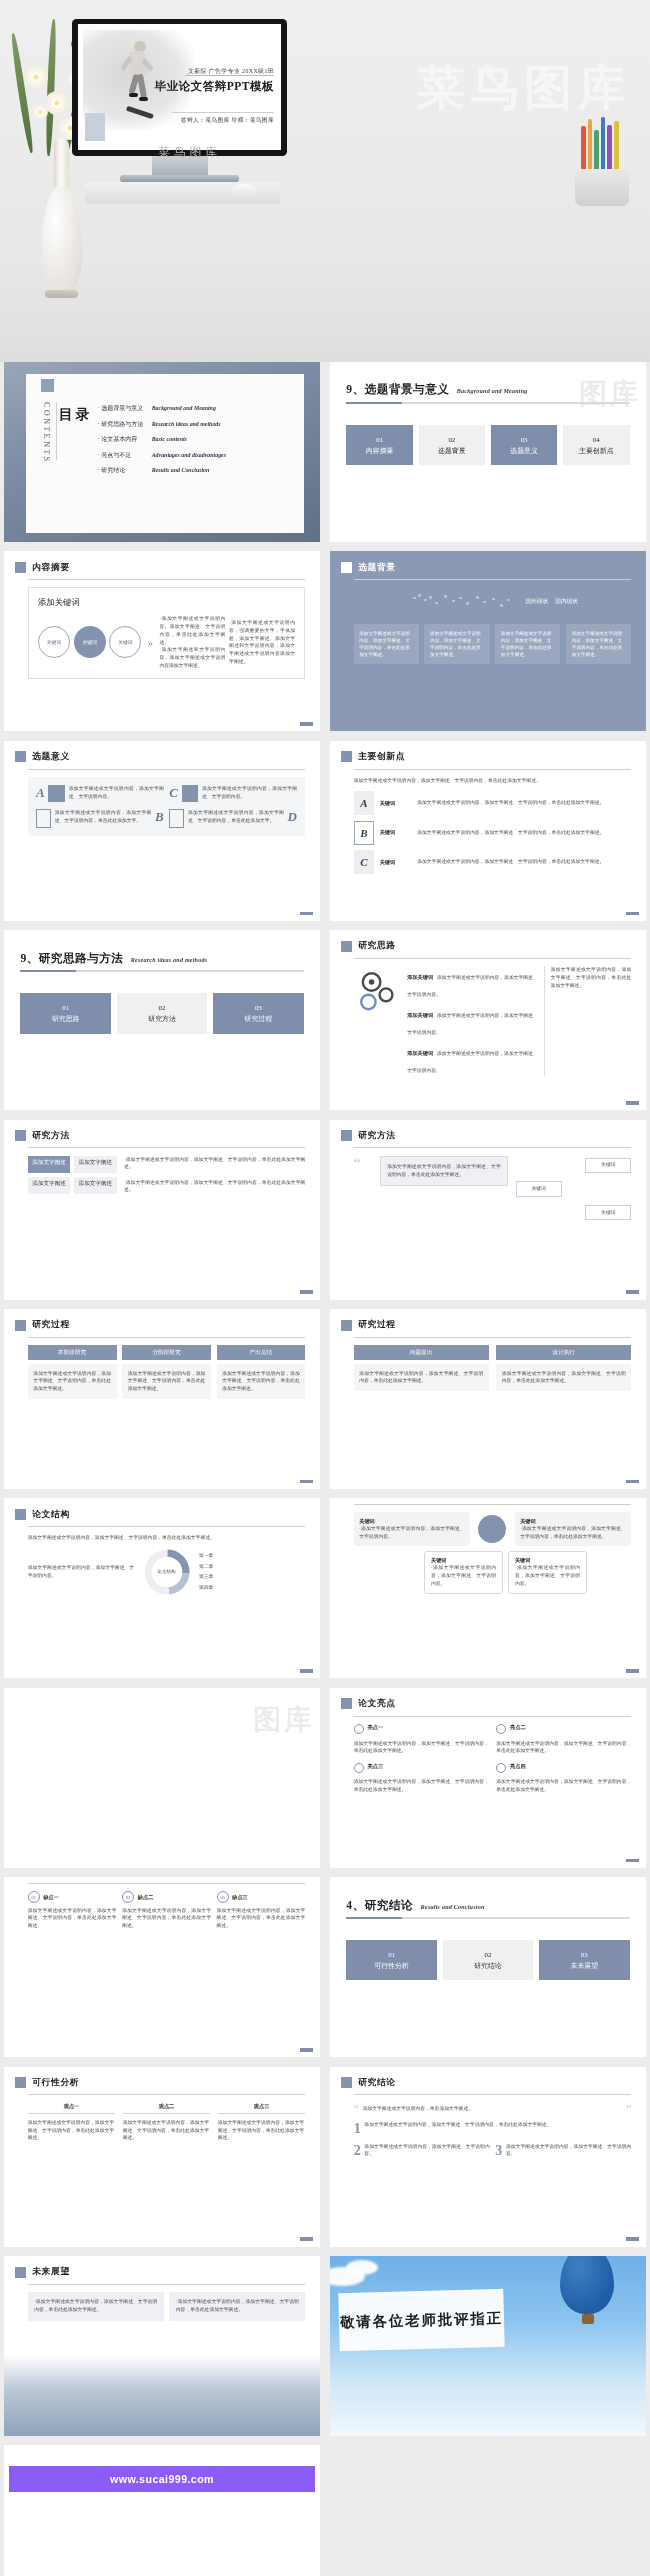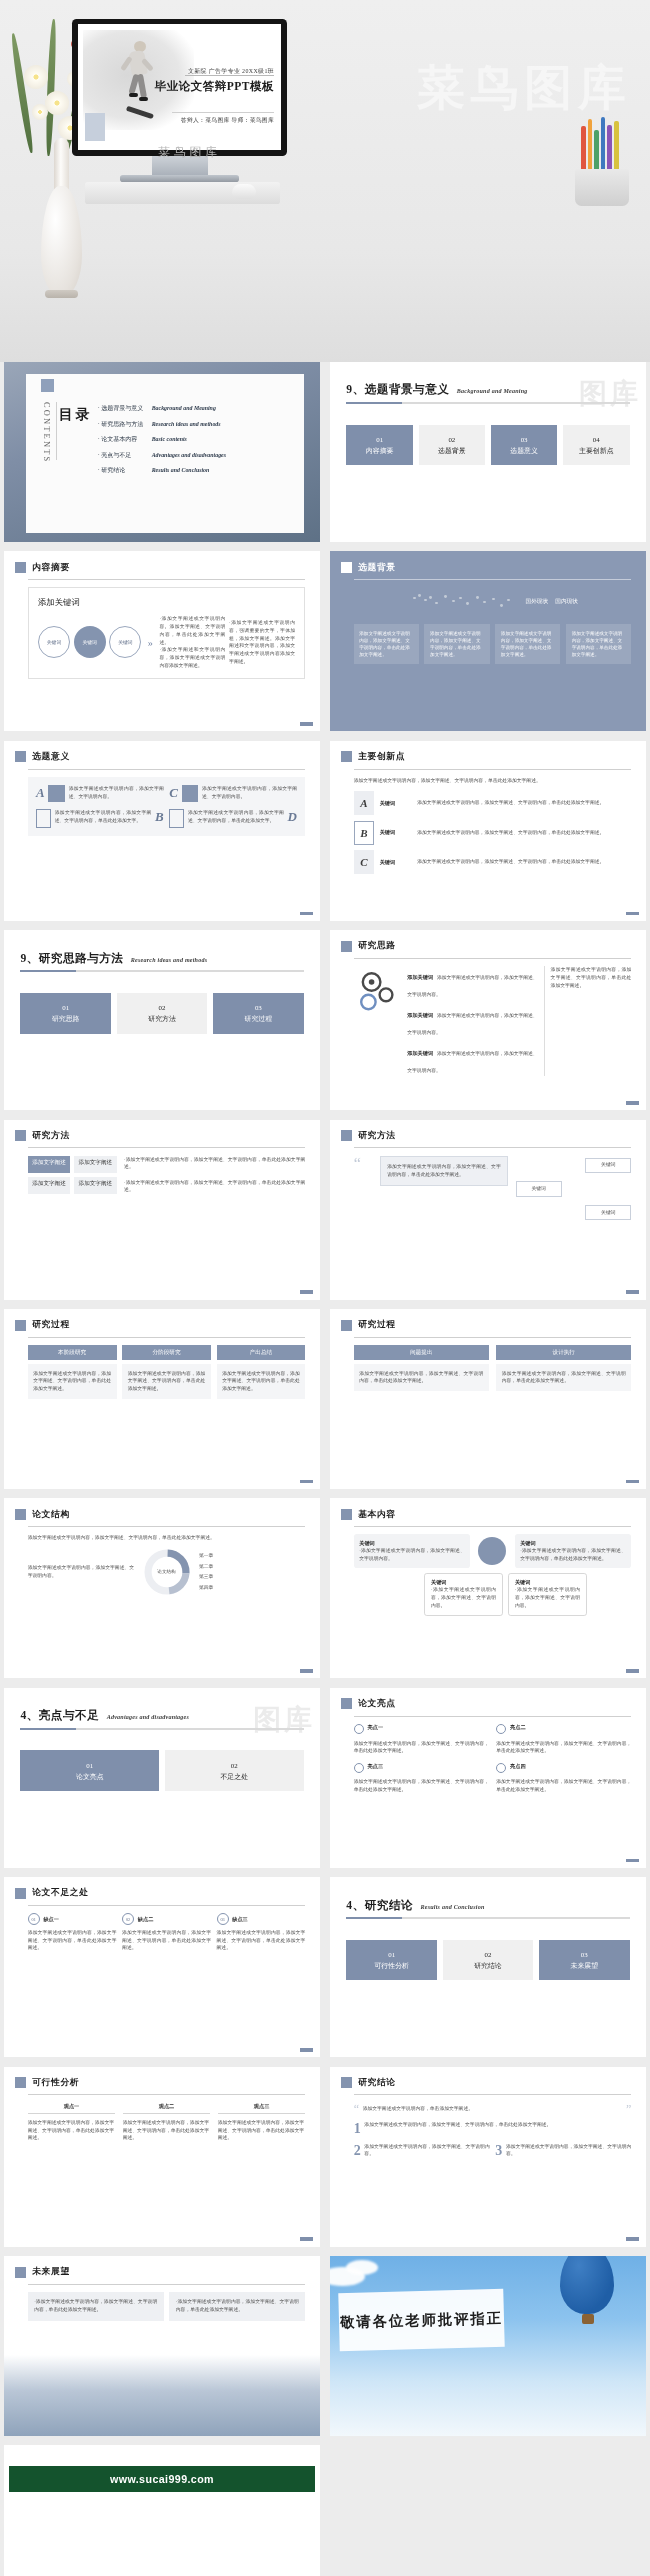--- a/index.html
+++ b/index.html
@@ -114,21 +114,21 @@
   .lastslide { position:relative; height:100%; background:linear-gradient(180deg,#6fb0e6 0%,#8cc3ee 35%,#cfe6f7 70%,#f2f8fc 100%); overflow:hidden; }
   .cloud { position:absolute; background:#fff; border-radius:50%; filter: blur(0.9px); opacity:.95; }
   .balloon { position:absolute; right:32px; top:-11px; width:54px; height:69px; background:radial-gradient(ellipse at 35% 30%, #3f7fc4, #1f5ea6 70%); border-radius:50% 50% 46% 46% / 58% 58% 42% 42%; }
   .basket { position:absolute; right:52px; top:58px; width:12px; height:10.2px; background:#8a6234; border-radius:1.9px; }
   .thanks-card { position:absolute; left:9.3px; top:35px; width:165px; height:58px; background:rgba(255,255,255,.93); transform: rotate(-1.5deg); display:flex; align-items:center; justify-content:center; }
   .thanks-txt { font-size:14.4px; font-weight:bold; letter-spacing:1.9px; color:#1e1e1e; }
 
   
   .promo { background:#fff; padding:20.4px 5.6px 9.3px 5.6px; }
   .promo-a { background:#21b285; color:#fff; font-size:11.6px; font-weight:bold; text-align:center; padding:8.4px 0; letter-spacing:0.5px; font-family:"Liberation Sans", sans-serif; }
-  .promo-b { background:#14532d; color:#fff; font-size:10.7px; font-weight:bold; text-align:center; padding:7.4px 0; letter-spacing:0.4px; font-family:"Liberation Sans", sans-serif; }
+  .promo-b { background:#8b5cf6; color:#fff; font-size:10.7px; font-weight:bold; text-align:center; padding:7.4px 0; letter-spacing:0.4px; font-family:"Liberation Sans", sans-serif; }
 
   .flex { display:flex; }
   .gap4 { gap:3.7px; } .gap6{gap:5.6px;} .gap8{gap:7.4px;}
   .center { align-items:center; justify-content:center; }
   .grow { flex:1; }
 </style>
 </head>
 <body>
 
 <div class="page">
@@ -525,24 +525,20 @@
             <div class="lorem" style="margin-bottom:2.8px;">第二章</div>
             <div class="lorem" style="margin-bottom:2.8px;">第三章</div>
             <div class="lorem">第四章</div>
           </div>
         </div>
       </div>
       <div class="corner-mark"></div>
     </div>
 
     <div class="slide">
-      <div class="ch">
-          <span class="ch-sq"></span>
-          <span class="ch-t">基本内容</span>
-        </div>
       <div class="ch-rule"></div>
       <div class="body" style="position:relative;">
         <div class="flex gap6">
           <div style="flex:1;background:#f2f3f5;padding:5.6px;border-radius:2.8px;">
             <div class="kw">关键词</div>
             <div class="lorem">·添加文字阐述或文字说明内容，添加文字阐述、文字说明内容。</div>
           </div>
           <div style="width:33px;" class="flex center">
             <div class="round" style="width:28px;height:28px;background:#8494af;"></div>
           </div>
@@ -562,31 +558,20 @@
             <div class="lorem">·添加文字阐述或文字说明内容，添加文字阐述、文字说明内容。</div>
           </div>
           <div style="flex:.6;"></div>
         </div>
       </div>
       <div class="corner-mark"></div>
     </div>
 
     <div class="slide">
       <div class="wm">图库</div>
-      <div class="sec">
-        <div class="sec-head">
-          <span class="sec-num">4、亮点与不足</span>
-          <span class="sec-en">Advantages and disadvantages</span>
-        </div>
-        <div class="sec-rule"></div>
-        <div class="sec-cards">
-          <div class="sec-card on"><span>01</span><br><span>论文亮点</span></div>
-          <div class="sec-card off"><span>02</span><br><span>不足之处</span></div>
-        </div>
-      </div>
     </div>
 
     <div class="slide">
       <div class="ch">
           <span class="ch-sq"></span>
           <span class="ch-t">论文亮点</span>
         </div>
       <div class="ch-rule"></div>
       <div class="body">
         <div class="flex gap8" style="margin-bottom:5.6px;">
@@ -615,24 +600,20 @@
         </div>
         <div class="flex gap8">
           <div class="lorem grow">添加文字阐述或文字说明内容，添加文字阐述、文字说明内容，单击此处添加文字阐述。</div>
           <div class="lorem grow">添加文字阐述或文字说明内容，添加文字阐述、文字说明内容，单击此处添加文字阐述。</div>
         </div>
       </div>
       <div class="corner-mark"></div>
     </div>
 
     <div class="slide">
-      <div class="ch">
-          <span class="ch-sq"></span>
-          <span class="ch-t">论文不足之处</span>
-        </div>
       <div class="ch-rule"></div>
       <div class="body flex gap6">
         <div style="flex:1;">
           <div class="flex gap4 center" style="justify-content:flex-start;margin-bottom:3.7px;">
             <span class="round" style="width:12px;height:12px;border:0.9px solid #8494af;font-size:4.2px;color:#5b6a85;">01</span>
             <span class="kw">缺点一</span>
           </div>
           <div class="lorem">添加文字阐述或文字说明内容，添加文字阐述、文字说明内容，单击此处添加文字阐述。</div>
         </div>
         <div style="flex:1;">

